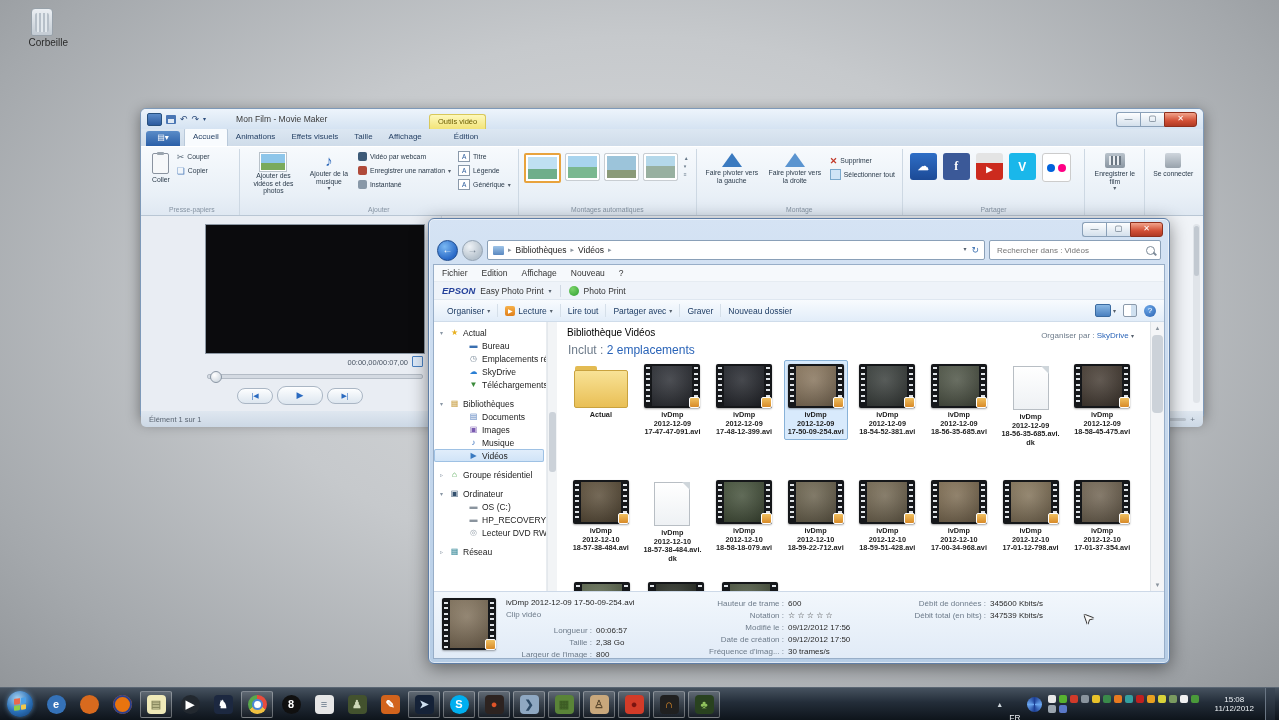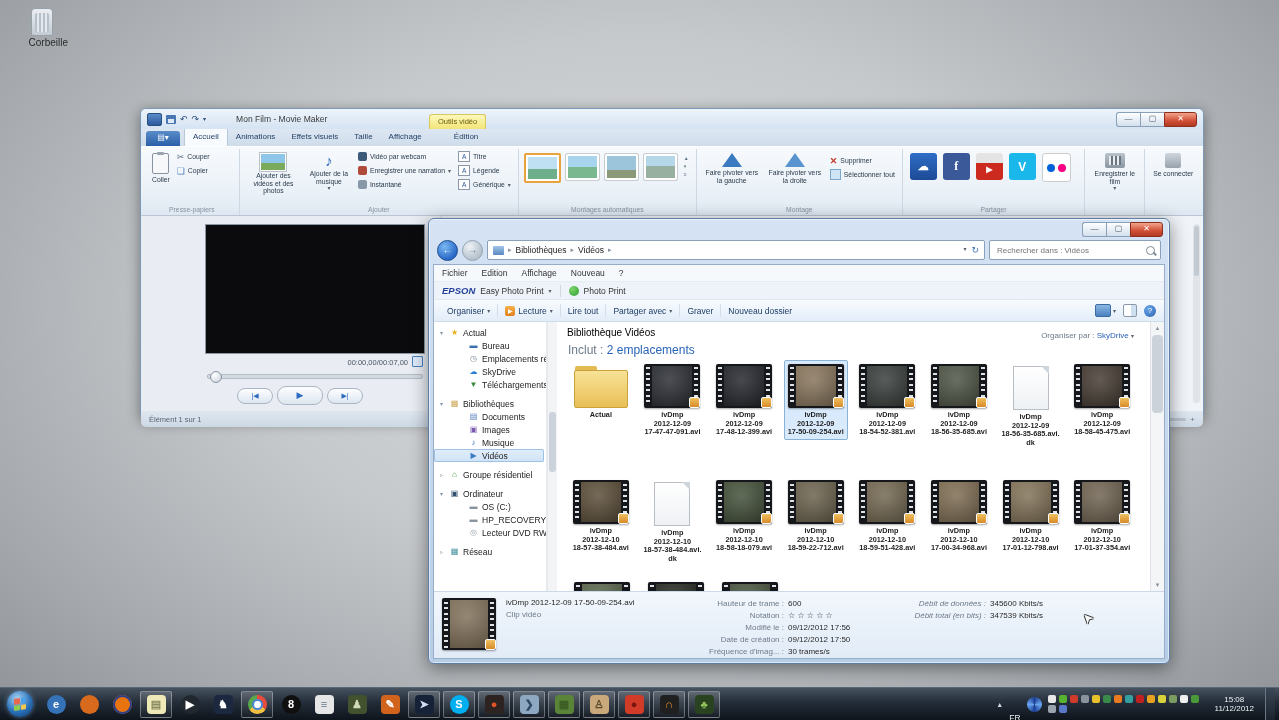--- a/index.html
+++ b/index.html
@@ -185,21 +185,21 @@
   .vscroll .vthumb{position:absolute;left:1px;right:1px;top:13px;height:78px;background:#ccd2d9;border-radius:4px;}
   .details{height:66px;background:linear-gradient(#f2f7fc,#e1ebf7);border-top:1px solid #cdd9e8;position:relative;
     font-size:8px;color:#6d7b8a;flex:none;}
   .d-thumb{position:absolute;left:8px;top:6px;width:54px;height:52px;}
   .d-thumb .film{width:54px;height:52px;}
   .d-name{position:absolute;left:72px;top:6px;color:#1e1e1e;font-size:8px;}
   .d-type{position:absolute;left:72px;top:18px;}
   .d-col{position:absolute;display:flex;flex-direction:column;}
   .d-col1{left:72px;top:32px;} .d-col2{left:252px;top:5px;} .d-col3{left:448px;top:5px;}
   .drow{display:flex;height:12px;align-items:center;}
-  .d-col1 .dl{width:86px;} .d-col2 .dl{width:98px;} .d-col3 .dl{width:104px;font-style:italic;}
+  .d-col1 .dl{width:86px;} .d-col2 .dl{width:98px;} .d-col3 .dl{width:104px;}
   .dl{text-align:right;margin-right:4px;}
   .dv{color:#2a2a2a;}
   
   .taskbar{position:absolute;left:0;right:0;bottom:0;height:32px;z-index:50;display:flex;align-items:center;padding:0 2px;
     background:linear-gradient(#46525f,#232d39 45%,#0e141b);border-top:1px solid #5a6673;}
   .start{width:26px;height:26px;border-radius:50%;margin:0 5px;position:relative;flex:none;
     background:radial-gradient(circle at 40% 30%,#a8d4f2,#2a70b8 55%,#123a6e);box-shadow:0 0 5px rgba(130,195,255,.55);}
   .flag{position:absolute;inset:7px;display:grid;grid-template-columns:1fr 1fr;grid-template-rows:1fr 1fr;gap:1px;transform:skewY(-8deg);}
   .flag i{border-radius:1px;}
   .flag .f1{background:#e8694c;} .flag .f2{background:#8fce46;} .flag .f3{background:#4aa0e8;} .flag .f4{background:#f2c94c;}
@@ -845,20 +845,34 @@
       </div>
       <div class="details">
         <div class="d-thumb">
           <div class="film">
               <div class="fimg" style="background:linear-gradient(150deg,#8a7a62,#6e5f4b);"></div>
               <div class="fbadge"></div>
             </div>
         </div>
         <div class="d-name">ivDmp 2012-12-09 17-50-09-254.avi</div>
         <div class="d-type">Clip vidéo</div>
+        <div class="d-col d-col1">
+            <div class="drow">
+              <span class="dl">Longueur :</span>
+              <span class="dv">00:06:57</span>
+            </div>
+            <div class="drow">
+              <span class="dl">Taille :</span>
+              <span class="dv">2,38 Go</span>
+            </div>
+            <div class="drow">
+              <span class="dl">Largeur de l'image :</span>
+              <span class="dv">800</span>
+            </div>
+          </div>
         <div class="d-col d-col2">
             <div class="drow">
               <span class="dl">Hauteur de trame :</span>
               <span class="dv">600</span>
             </div>
             <div class="drow">
               <span class="dl">Notation :</span>
               <span class="dv">☆ ☆ ☆ ☆ ☆</span>
             </div>
             <div class="drow">

